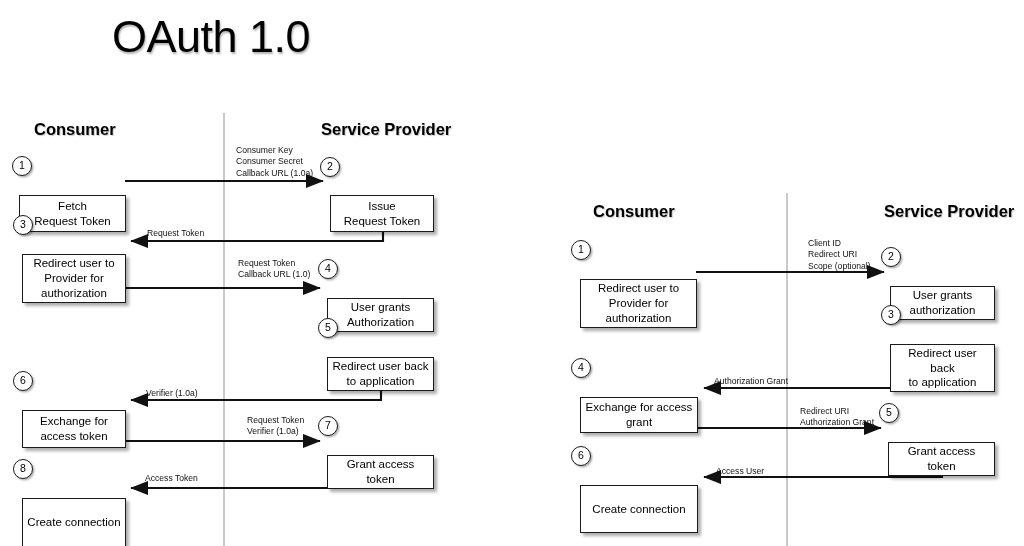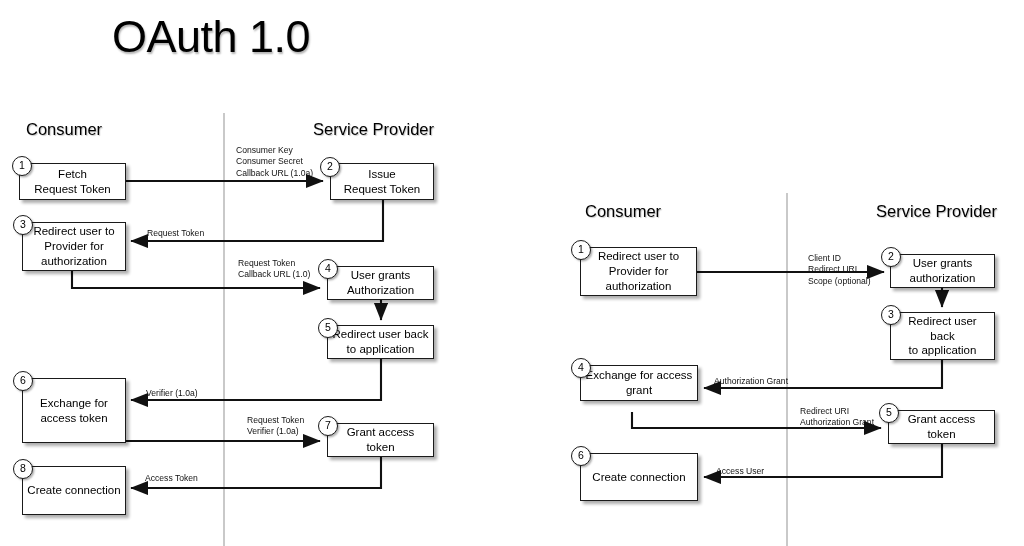--- a/index.html
+++ b/index.html
@@ -39,24 +39,25 @@
     line-height: 1;
     white-space: nowrap;
     text-shadow: 1px 2px 2px rgba(0,0,0,0.30);
   }
   #title-oauth1 { left: 112px; top: 14px; }
   #title-oauth2 { left: 639px; top: 14px; }
 
   
   .col-header {
     position: absolute;
-    font-weight: normal;
+    font-weight: bold;
     font-size: 16.5px;
     white-space: nowrap;
     text-shadow: 1px 1px 1px rgba(0,0,0,0.22);
+    margin-left: 8px;
   }
   #hdr-l-consumer { left: 26px;  top: 120px; }
   #hdr-l-provider { left: 313px; top: 120px; }
   #hdr-r-consumer { left: 585px; top: 202px; }
   #hdr-r-provider { left: 876px; top: 202px; }
 
   
   .node {
     position: absolute;
     box-sizing: border-box;
@@ -65,20 +66,21 @@
     box-shadow: 3px 3px 3px rgba(0,0,0,0.32);
     display: flex;
     align-items: center;
     justify-content: center;
     text-align: center;
     font-size: 11.5px;
     line-height: 1.28;
     color: #000;
     padding: 2px 4px;
     z-index: 3;
+    margin-top: 32px;
   }
 
   
   .badge {
     position: absolute;
     width: 18px;
     height: 18px;
     border-radius: 50%;
     background: #ffffff;
     border: 1.3px solid #1a1a1a;
@@ -174,21 +176,21 @@
 Authorization</span>
   </div>
   <div class="badge" style="left:318px; top:259px;">4</div>
 
   <div class="node" style="left:327px; top:325px; width:107px; height:34px;">
     <span style="white-space:pre-line;">Redirect user back
 to application</span>
   </div>
   <div class="badge" style="left:318px; top:318px;">5</div>
 
-  <div class="node" style="left:22px; top:378px; width:104px; height:65px;">
+  <div class="node" style="left:22px; top:378px; width:104px; height:38px;">
     <span style="white-space:pre-line;">Exchange for
 access token</span>
   </div>
   <div class="badge" style="left:13px; top:371px;">6</div>
 
   <div class="node" style="left:327px; top:423px; width:107px; height:34px;">
     <span style="white-space:pre-line;">Grant access token</span>
   </div>
   <div class="badge" style="left:318px; top:416px;">7</div>
 
@@ -236,21 +238,21 @@
   <div class="node" style="left:888px; top:410px; width:107px; height:34px;">
     <span style="white-space:pre-line;">Grant access token</span>
   </div>
   <div class="badge" style="left:879px; top:403px;">5</div>
 
   <div class="node" style="left:580px; top:453px; width:118px; height:48px;">
     <span style="white-space:pre-line;">Create connection</span>
   </div>
   <div class="badge" style="left:571px; top:446px;">6</div>
 
-  <div class="edge-label r" style="left:808px; top:238px;margin-top:15px;">Client ID
+  <div class="edge-label r" style="left:808px; top:238px;">Client ID
 Redirect URI
 Scope (optional)</div>
   <div class="edge-label r" style="left:714px; top:376px;">Authorization Grant</div>
   <div class="edge-label r" style="left:800px; top:406px;">Redirect URI
 Authorization Grant</div>
   <div class="edge-label r" style="left:716px; top:466px;">Access User</div>
 
 </div>
 
 </body></html>

